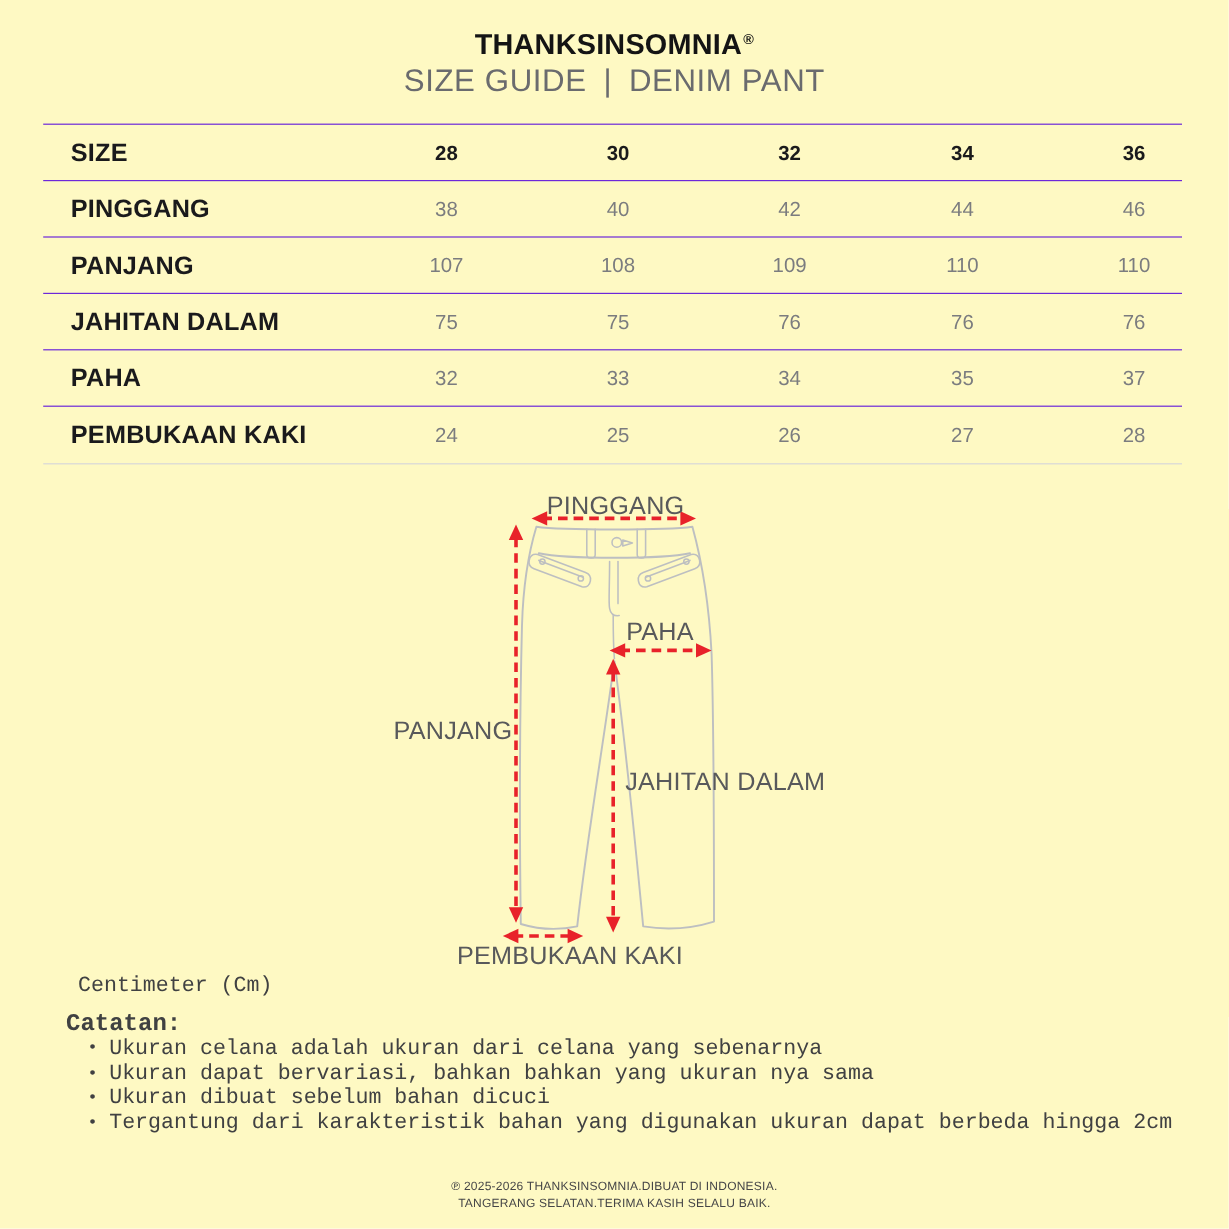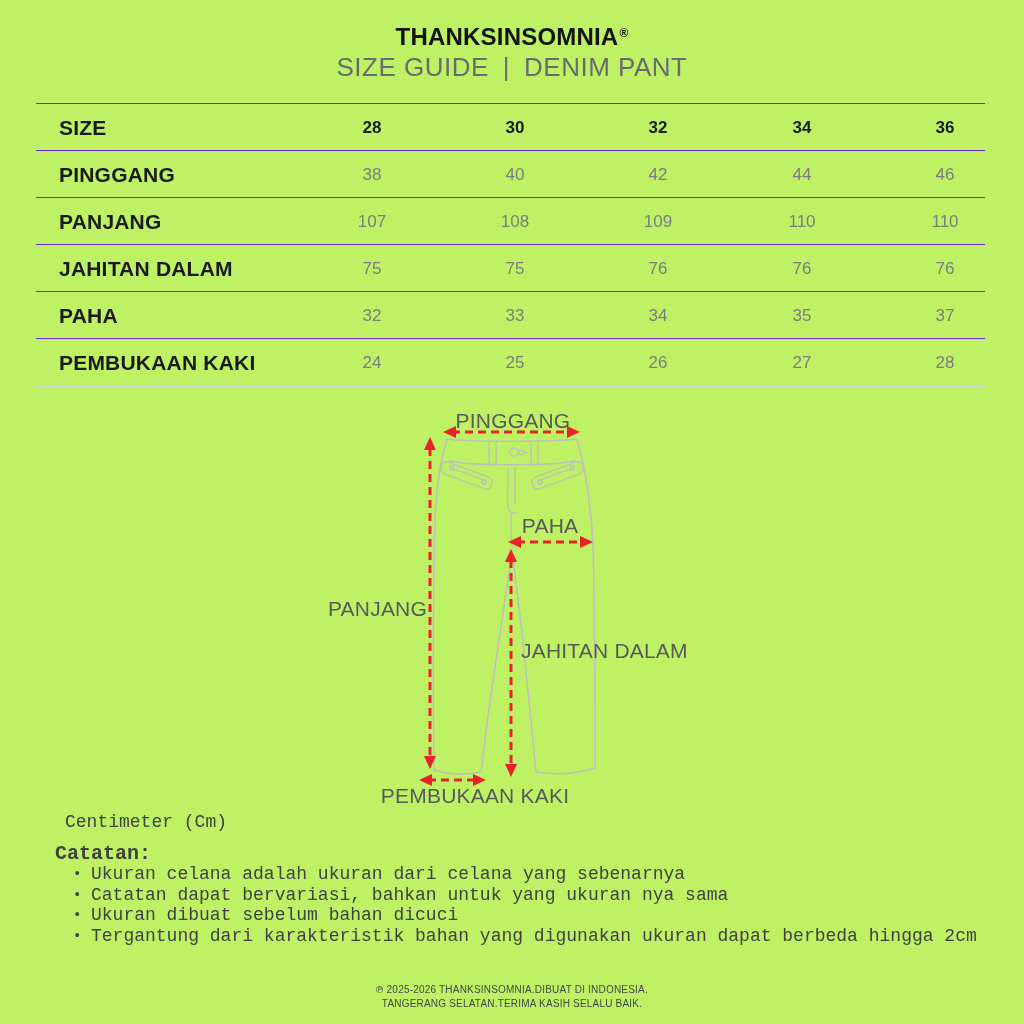--- a/index.html
+++ b/index.html
@@ -1,17 +1,17 @@
 <!DOCTYPE html>
 <html><head>
 <meta charset="utf-8">
 <style>
   html,body { margin:0; padding:0; background:#ffffff; }
   .page {
-    position:relative; width:1024px; height:1024px; background:#bef264;
+    position:relative; width:1024px; height:1024px; background:#fef9c3;
     font-family:"Liberation Sans", sans-serif; overflow:hidden;
   }
   
   .brand {
     position:absolute; top:20px; left:0; width:100%; text-align:center;
     font-size:24px; font-weight:700; color:#141414; letter-spacing:0.2px; line-height:26px;
   }
   .brand sup { font-size:12px; font-weight:700; vertical-align:8px; margin-left:1px; }
   .subtitle {
     position:absolute; top:53px; left:0; width:100%; text-align:center;
@@ -174,21 +174,21 @@
       <text class="diag-label" x="427" y="616" text-anchor="end">PANJANG</text>
       <text class="diag-label" x="521" y="658" text-anchor="start">JAHITAN DALAM</text>
       <text class="diag-label" x="475" y="803" text-anchor="middle">PEMBUKAAN KAKI</text>
     </g>
   </svg>
 
   <div class="unit-note mono">Centimeter (Cm)</div>
   <div class="notes-title mono">Catatan:</div>
   <div class="notes-list mono">
     <div class="note-line"><span class="bullet">•</span><span>Ukuran celana adalah ukuran dari celana yang sebenarnya</span></div>
-    <div class="note-line"><span class="bullet">•</span><span>Catatan dapat bervariasi, bahkan untuk yang ukuran nya sama</span></div>
+    <div class="note-line"><span class="bullet">•</span><span>Ukuran dapat bervariasi, bahkan bahkan yang ukuran nya sama</span></div>
     <div class="note-line"><span class="bullet">•</span><span>Ukuran dibuat sebelum bahan dicuci</span></div>
     <div class="note-line"><span class="bullet">•</span><span>Tergantung dari karakteristik bahan yang digunakan ukuran dapat berbeda hingga 2cm</span></div>
   </div>
 
   <div class="copyright">
     <div>℗ 2025-2026 THANKSINSOMNIA.DIBUAT DI INDONESIA.</div>
     <div>TANGERANG SELATAN.TERIMA KASIH SELALU BAIK.</div>
   </div>
 
 </div>

